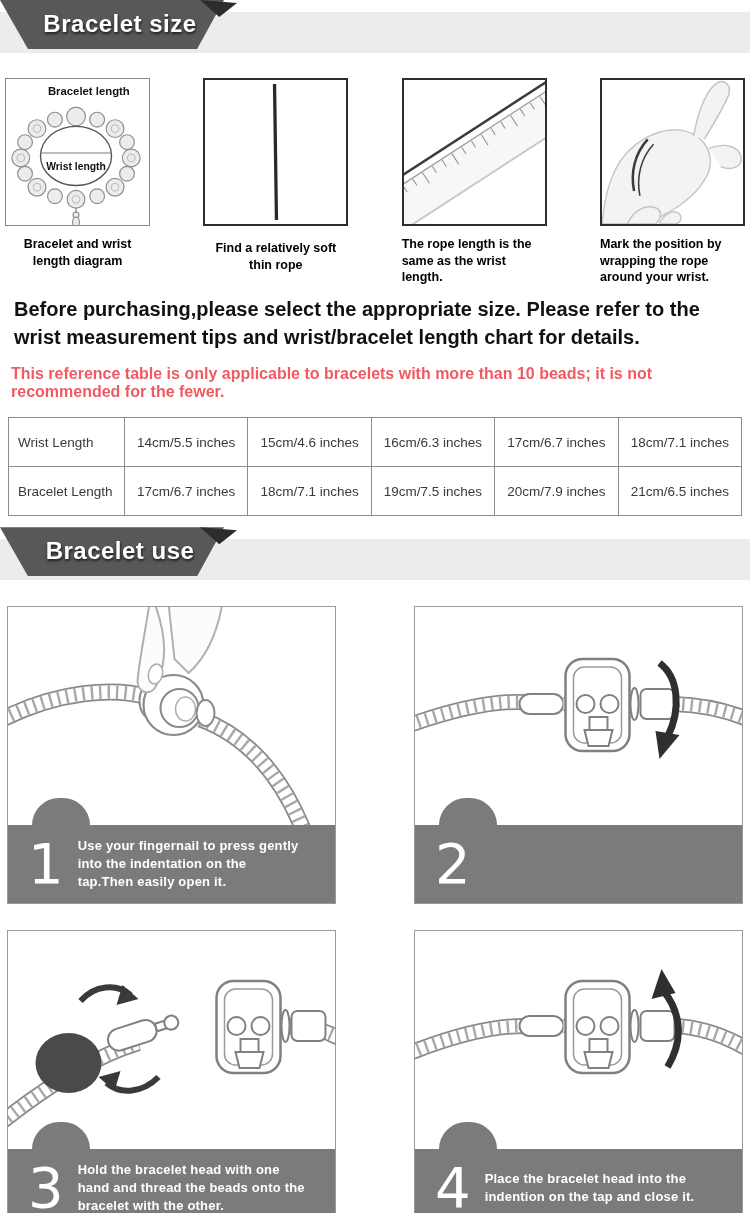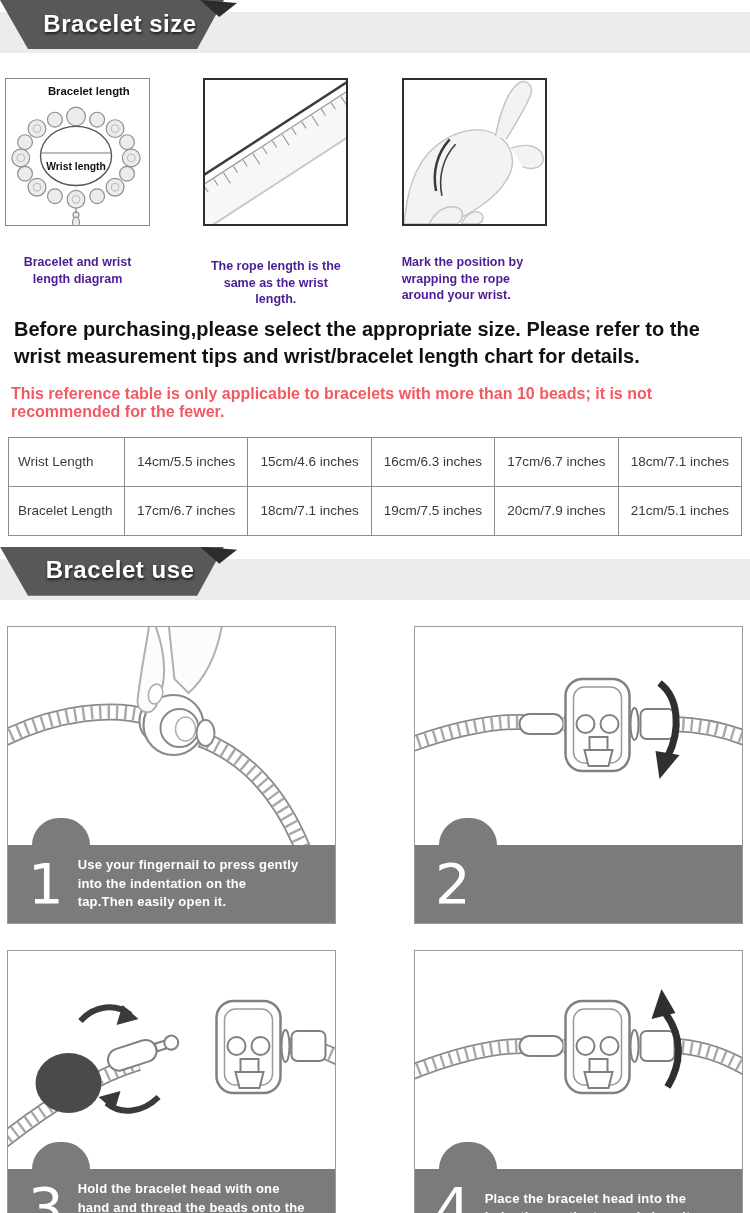--- a/index.html
+++ b/index.html
@@ -31,21 +31,21 @@
   
   .tips-row {
     display: grid; grid-template-columns: 145px 145px 145px 145px;
     justify-content: space-between; padding: 0 5px; margin-top: 23px;
   }
   .tip .photo { width: 145px; height: 148px; background: #fff; position: relative; }
   .tip:nth-child(1) .photo { border: 1px solid #8a8a8a; }
   .tip:nth-child(n+2) .photo { border: 2px solid #2e2e2e; }
   .tip .photo svg { position: absolute; inset: 0; width: 100%; height: 100%; }
   .tip-caption {
-    margin-top: 28px; font-size: 12.5px; font-weight: bold; line-height: 1.32; color: #4c1d95;
+    margin-top: 10px; font-size: 12.5px; font-weight: bold; line-height: 1.32; color: #000000;
     min-height: 52px;
   }
   .tip:nth-child(1) .tip-caption, .tip:nth-child(2) .tip-caption { text-align: center; }
   .tip:nth-child(2) .tip-caption { padding-top: 4px; }
   
   .note-bold { margin: 8px 14px 0 14px; font-size: 20px; font-weight: bold; line-height: 1.38; color: #111; }
   .note-red  { margin: 14px 14px 0 11px; font-size: 16px; font-weight: bold; color: #f05a60; }
   
   table.size-table {
     margin: 16px 8px 0 8px; width: 734px; border-collapse: collapse;
@@ -149,20 +149,28 @@
         <ellipse cx="71" cy="145" rx="3.5" ry="5" fill="#ececec" stroke="#8f8f8f" stroke-width="1.2"></ellipse>
         <ellipse cx="71" cy="78" rx="36" ry="30" fill="#fff" stroke="#555" stroke-width="1.4"></ellipse>
         <line x1="36" y1="75" x2="106" y2="75" stroke="#777" stroke-width="1"></line>
         <text class="diagram-label" x="84" y="16" font-size="11.5" text-anchor="middle">Bracelet length</text>
         <text class="diagram-label" x="71" y="92" font-size="10.5" text-anchor="middle">Wrist length</text>
       </svg>
     </div>
     <div class="tip-caption">Bracelet and wrist length diagram</div>
   </div>
 
+  <div class="tip">
+    <div class="photo">
+      <svg viewBox="0 0 145 148">
+        <path d="M 71.5 4 L 73.5 144" stroke="#2a2a2a" stroke-width="3.4" fill="none"></path>
+      </svg>
+    </div>
+    <div class="tip-caption">Find a relatively soft thin rope</div>
+  </div>
 
   <div class="tip">
     <div class="photo">
       <svg viewBox="0 0 145 148">
         <g transform="rotate(-33 72 74)">
           <rect x="-30" y="62" width="210" height="40" fill="#f7f7f7" stroke="#bdbdbd" stroke-width="1.2"></rect>
           <line x1="-30" y1="54" x2="180" y2="54" stroke="#3c3c3c" stroke-width="2.6"></line>
           <line x1="-30" y1="62" x2="180" y2="62" stroke="#9a9a9a" stroke-width="1"></line>
           <g stroke="#8a8a8a" stroke-width="1">
             <line x1="-20" y1="63" x2="-20" y2="76"></line>
@@ -219,21 +227,21 @@
       <td>16cm/6.3 inches</td>
       <td>17cm/6.7 inches</td>
       <td>18cm/7.1 inches</td>
     </tr>
     <tr>
       <td class="rowlabel">Bracelet Length</td>
       <td>17cm/6.7 inches</td>
       <td>18cm/7.1 inches</td>
       <td>19cm/7.5 inches</td>
       <td>20cm/7.9 inches</td>
-      <td>21cm/5.1 inches</td>
+      <td>21cm/6.5 inches</td>
     </tr>
   </tbody>
 </table>
 
 <header class="banner-wrap" style="margin-top:11px">
   <div class="banner-band"></div>
   <div class="ribbon">
     <span class="ribbon-title">Bracelet use</span>
   </div>
   <div class="ribbon-fold"></div>

